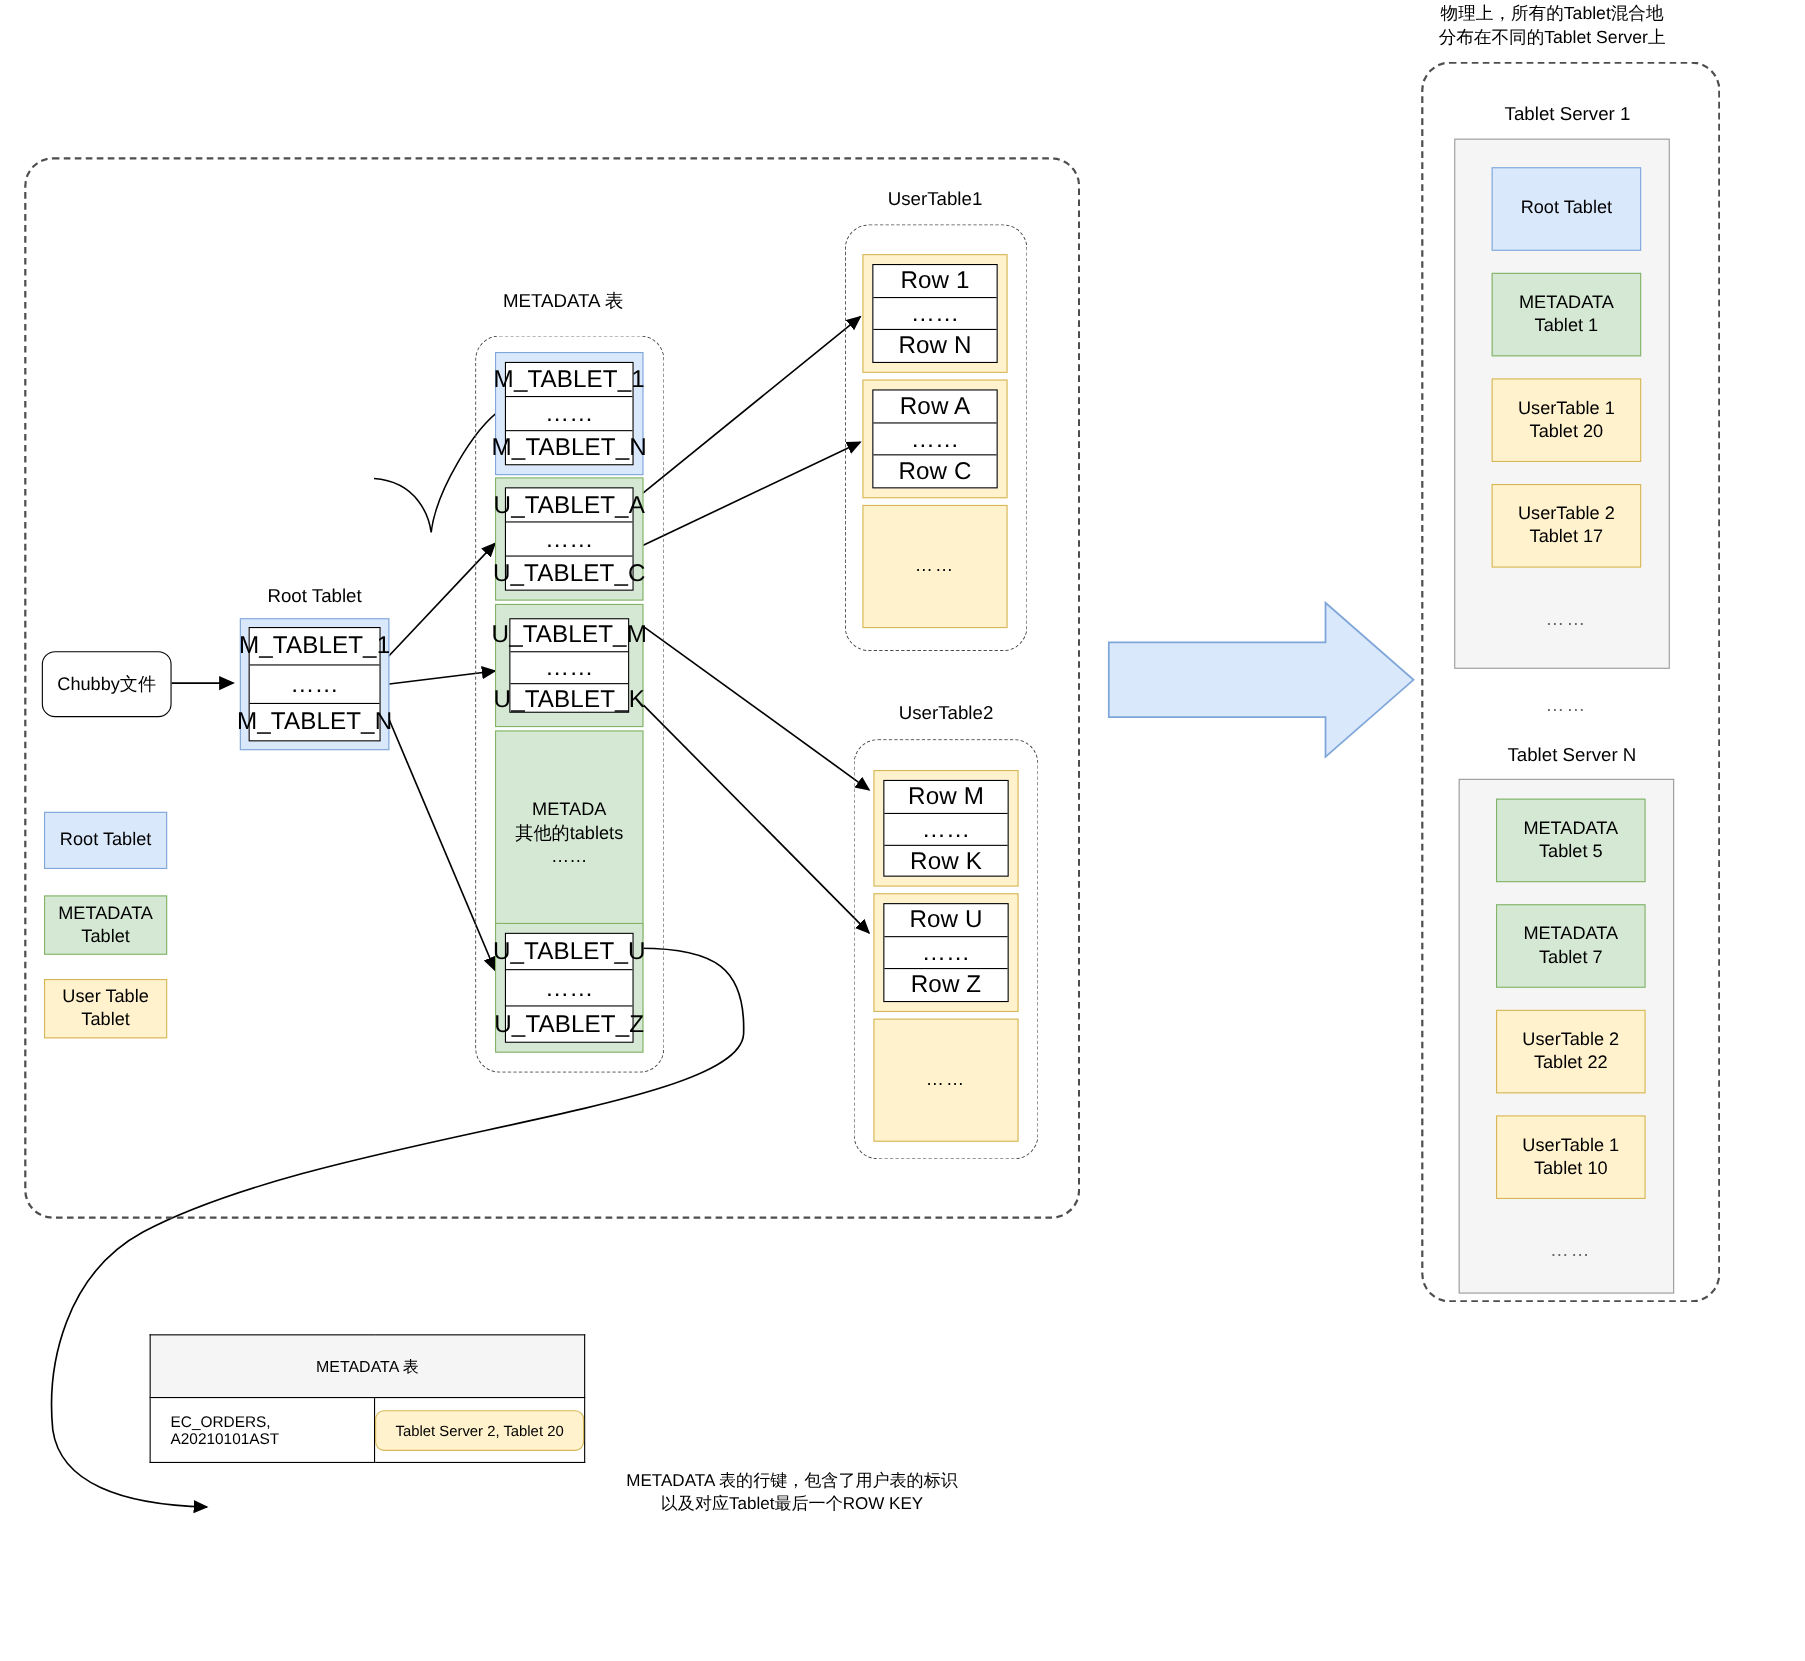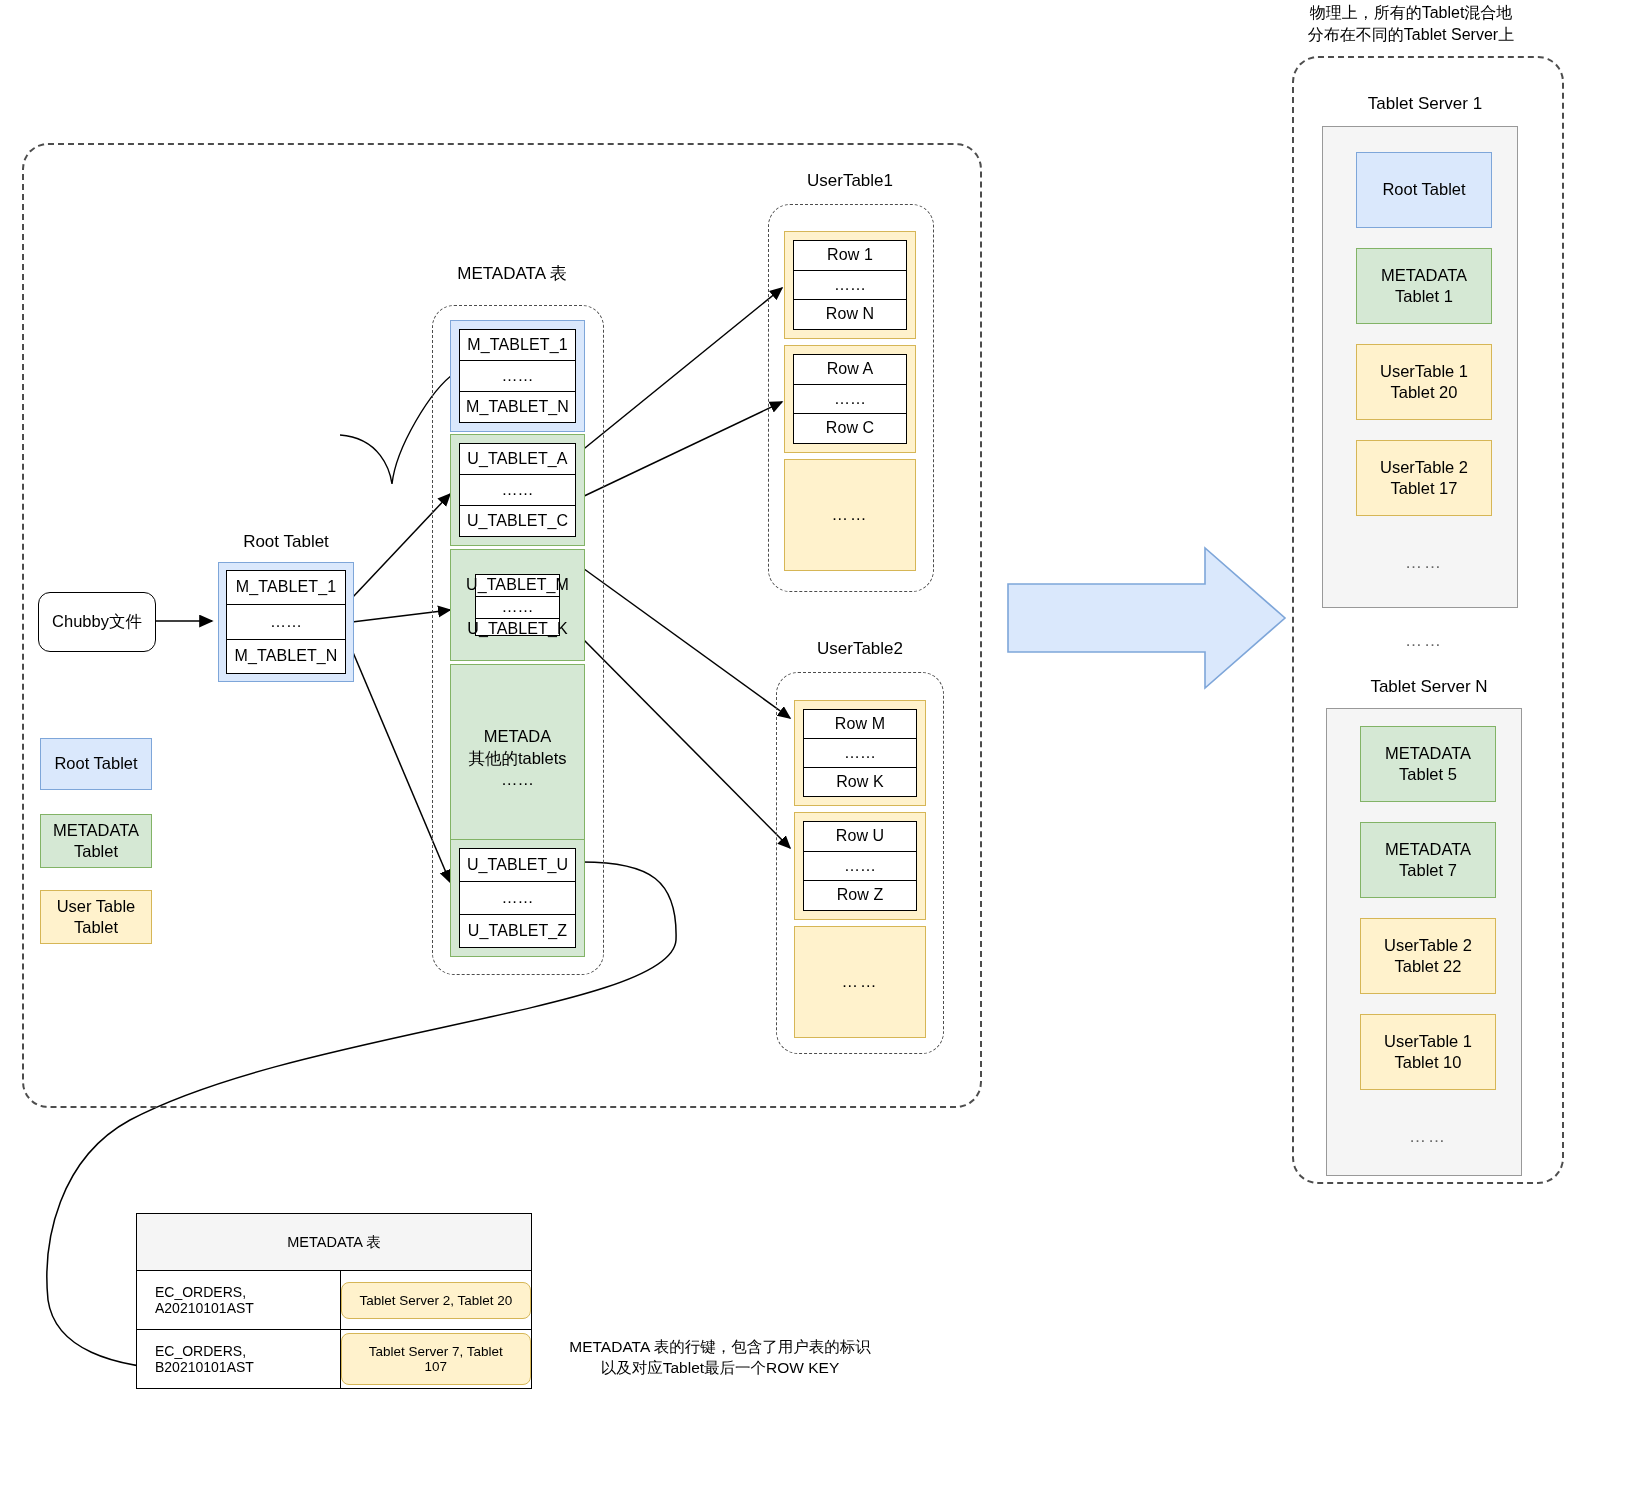--- a/index.html
+++ b/index.html
@@ -55,21 +55,21 @@
     display:flex;
     flex-direction:column;
     background:#ffffff;
     border:1.3px solid #000;
   }
   .cellstack .cell{
     flex:1 1 0;
     display:flex;
     align-items:center;
     justify-content:center;
-    font-size:16px;
+    font-size:22px;
     border-bottom:1.3px solid #000;
     box-sizing:border-box;
     letter-spacing:.1px;
   }
   .cellstack .cell:last-child{border-bottom:none;}
   .dots{letter-spacing:2px;}
   svg.lines{position:absolute;left:0;top:0;width:1641px;height:1510px;overflow:visible;pointer-events:none;}
   
   .mtable{
     position:absolute;
@@ -178,21 +178,21 @@
   </div>
 
   <div class="blk green" style="left:450px;top:434px;width:135px;height:112px;padding:8px;">
     <div class="cellstack" style="position:relative;width:100%;height:100%;">
       <div class="cell">U_TABLET_A</div>
       <div class="cell dots">……</div>
       <div class="cell">U_TABLET_C</div>
     </div>
   </div>
 
-  <div class="blk green" style="left:450px;top:549px;width:135px;height:112px;padding:24px;">
+  <div class="blk green" style="left:450px;top:549px;width:135px;height:112px;padding:12px;">
     <div class="cellstack" style="position:relative;width:100%;height:100%;">
       <div class="cell">U_TABLET_M</div>
       <div class="cell dots">……</div>
       <div class="cell">U_TABLET_K</div>
     </div>
   </div>
 
   <div class="blk green" style="left:450px;top:664px;width:135px;height:189px;white-space:pre-line;">
     <span>METADA
 其他的tablets
@@ -300,25 +300,19 @@
     <tbody>
         <tr>
       <td class="title" colspan="2">METADATA 表</td>
     </tr>
     <tr>
       <td class="key">EC_ORDERS, A20210101AST</td>
       <td class="val">
         <span class="pill">Tablet Server 2, Tablet 20</span>
       </td>
     </tr>
-    <tr>
-      <td class="key">EC_ORDERS, B20210101AST</td>
-      <td class="val">
-        <span class="pill">Tablet Server 7, Tablet 107</span>
-      </td>
-    </tr>
   </tbody>
     </table>
 
   <div class="lbl" style="left:560px;top:1337px;width:320px;font-size:15.5px;">METADATA 表的行键，包含了用户表的标识
 以及对应Tablet最后一个ROW KEY</div>
 
 </div>
 
 </body></html>

